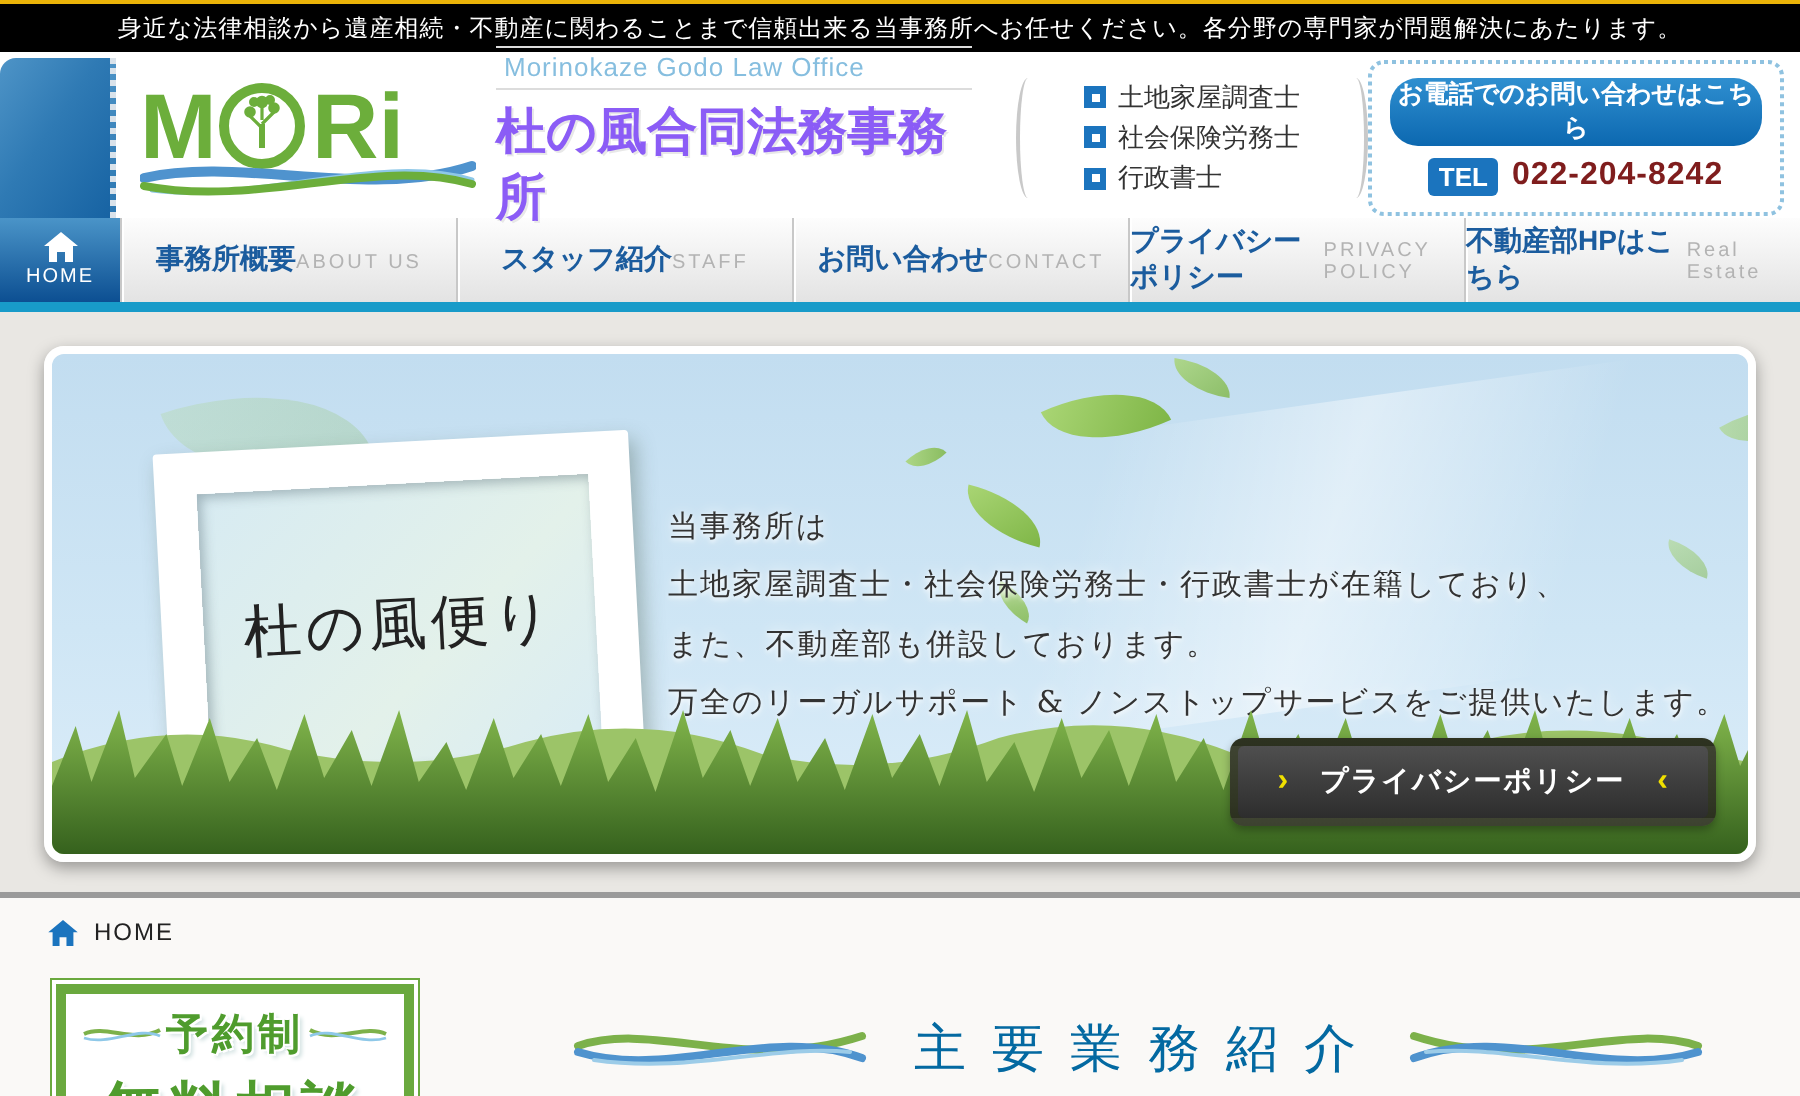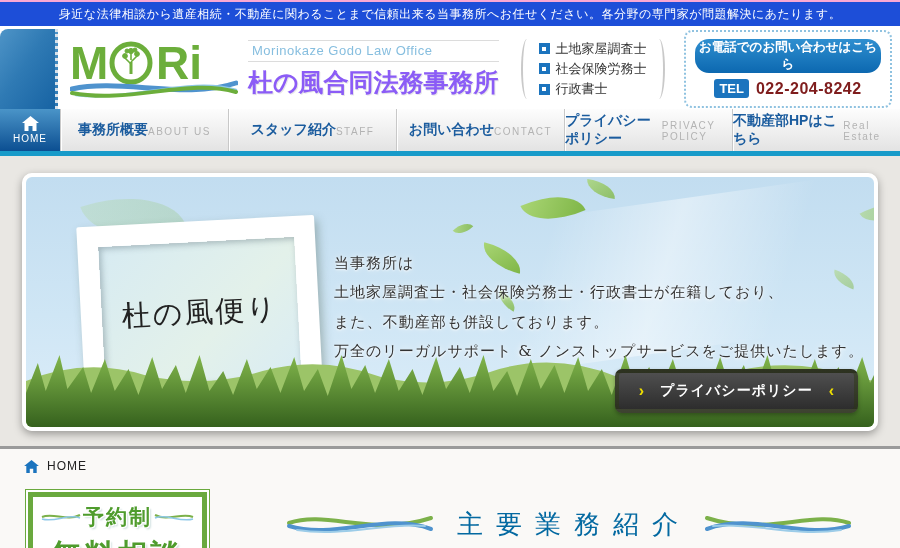--- a/index.html
+++ b/index.html
@@ -1,52 +1,52 @@
 <!DOCTYPE html>
 <html lang="ja"><head>
 <meta charset="utf-8">
 <style>
   * { margin:0; padding:0; box-sizing:border-box; }
   html,body { width:900px; height:548px; overflow:hidden; background:#fff;
     font-family:"Liberation Sans", sans-serif; }
 
   
-  .topbar { height:26px; background:#1d4ed8; border-top:2px solid #f9a8d4;
+  .topbar { height:26px; background:#000000; border-top:2px solid #eab308;
     display:flex; align-items:center; justify-content:center; }
   .topbar span { color:#fff; font-size:12px; letter-spacing:0.5px; }
 
   
   .header { height:80px; background:#fff; display:flex; align-items:center; margin-top:3px; }
   .corner-box { width:58px; height:80px; border-radius:8px 0 0 0;
     background:linear-gradient(125deg,#4e94c7 0%,#2f7ab4 45%,#1763a3 100%);
     border-right:3px dotted #d9e2ea; flex:0 0 auto; }
   .logo { margin-left:12px; flex:0 0 auto; cursor:pointer; }
   .office-names { margin-left:10px; }
   .office-en { font-size:13px; color:#86bedf; padding:2px 4px 3px;
     border-top:1px solid #dcdcdc; border-bottom:1px solid #dcdcdc; letter-spacing:0.5px; }
   .office-jp { font-family:"Liberation Serif","DejaVu Serif",serif; font-size:25px;
     color:#8b5cf6; font-weight:600; margin-top:4px; text-shadow:1px 1px 0 #e8e8e8; }
 
   .certs { display:flex; align-items:center; margin-left:22px; }
   .paren { width:12px; height:60px; }
   .paren.l { border-left:2px solid #c9c9c9; border-radius:50% 0 0 50%/50% 0 0 50%; }
   .paren.r { border-right:2px solid #c9c9c9; border-radius:0 50% 50% 0/0 50% 50% 0; }
-  .certs ul { list-style:none; margin:0 6px; }
+  .certs ul { list-style:none; margin:0 22px; }
   .certs li { display:flex; align-items:center; font-size:13px; color:#333;
     line-height:1.55; white-space:nowrap; }
   .bullet { width:11px; height:11px; background:#1b74be; margin-right:6px;
     display:inline-flex; align-items:center; justify-content:center; flex:0 0 auto; }
   .bullet::after { content:""; width:4px; height:4px; background:#fff; display:block; }
 
   .phone-box { margin-left:auto; margin-right:8px; border:2px dotted #8fc2e0;
     border-radius:8px; padding:7px 9px 8px; width:208px; flex:0 0 auto; }
   .phone-cta { display:block; background:linear-gradient(180deg,#2f8fd0,#0c68b0);
     border-radius:14px; color:#fff; font-size:12.5px; font-weight:bold; text-align:center;
     padding:0 2px; cursor:pointer; }
-  .phone-number-row { display:flex; align-items:center; justify-content:center;
+  .phone-number-row { display:flex; align-items:flex-start; justify-content:center;
     gap:7px; margin-top:6px; }
   .tel-badge { background:#1b74be; color:#fff; font-weight:bold; font-size:13px;
     padding:2px 5px; border-radius:3px; }
   .phone-number { font-size:16px; font-weight:bold; color:#7f1d1d; letter-spacing:0.5px; }
 
   
   .nav { height:47px; display:flex; border-bottom:5px solid #189bc9;
     background:linear-gradient(180deg,#fdfdfd,#e3e3e3); }
   .nav-home { width:60px; background:linear-gradient(180deg,#4a94c8,#0c4f92);
     display:flex; flex-direction:column; align-items:center; justify-content:center;

